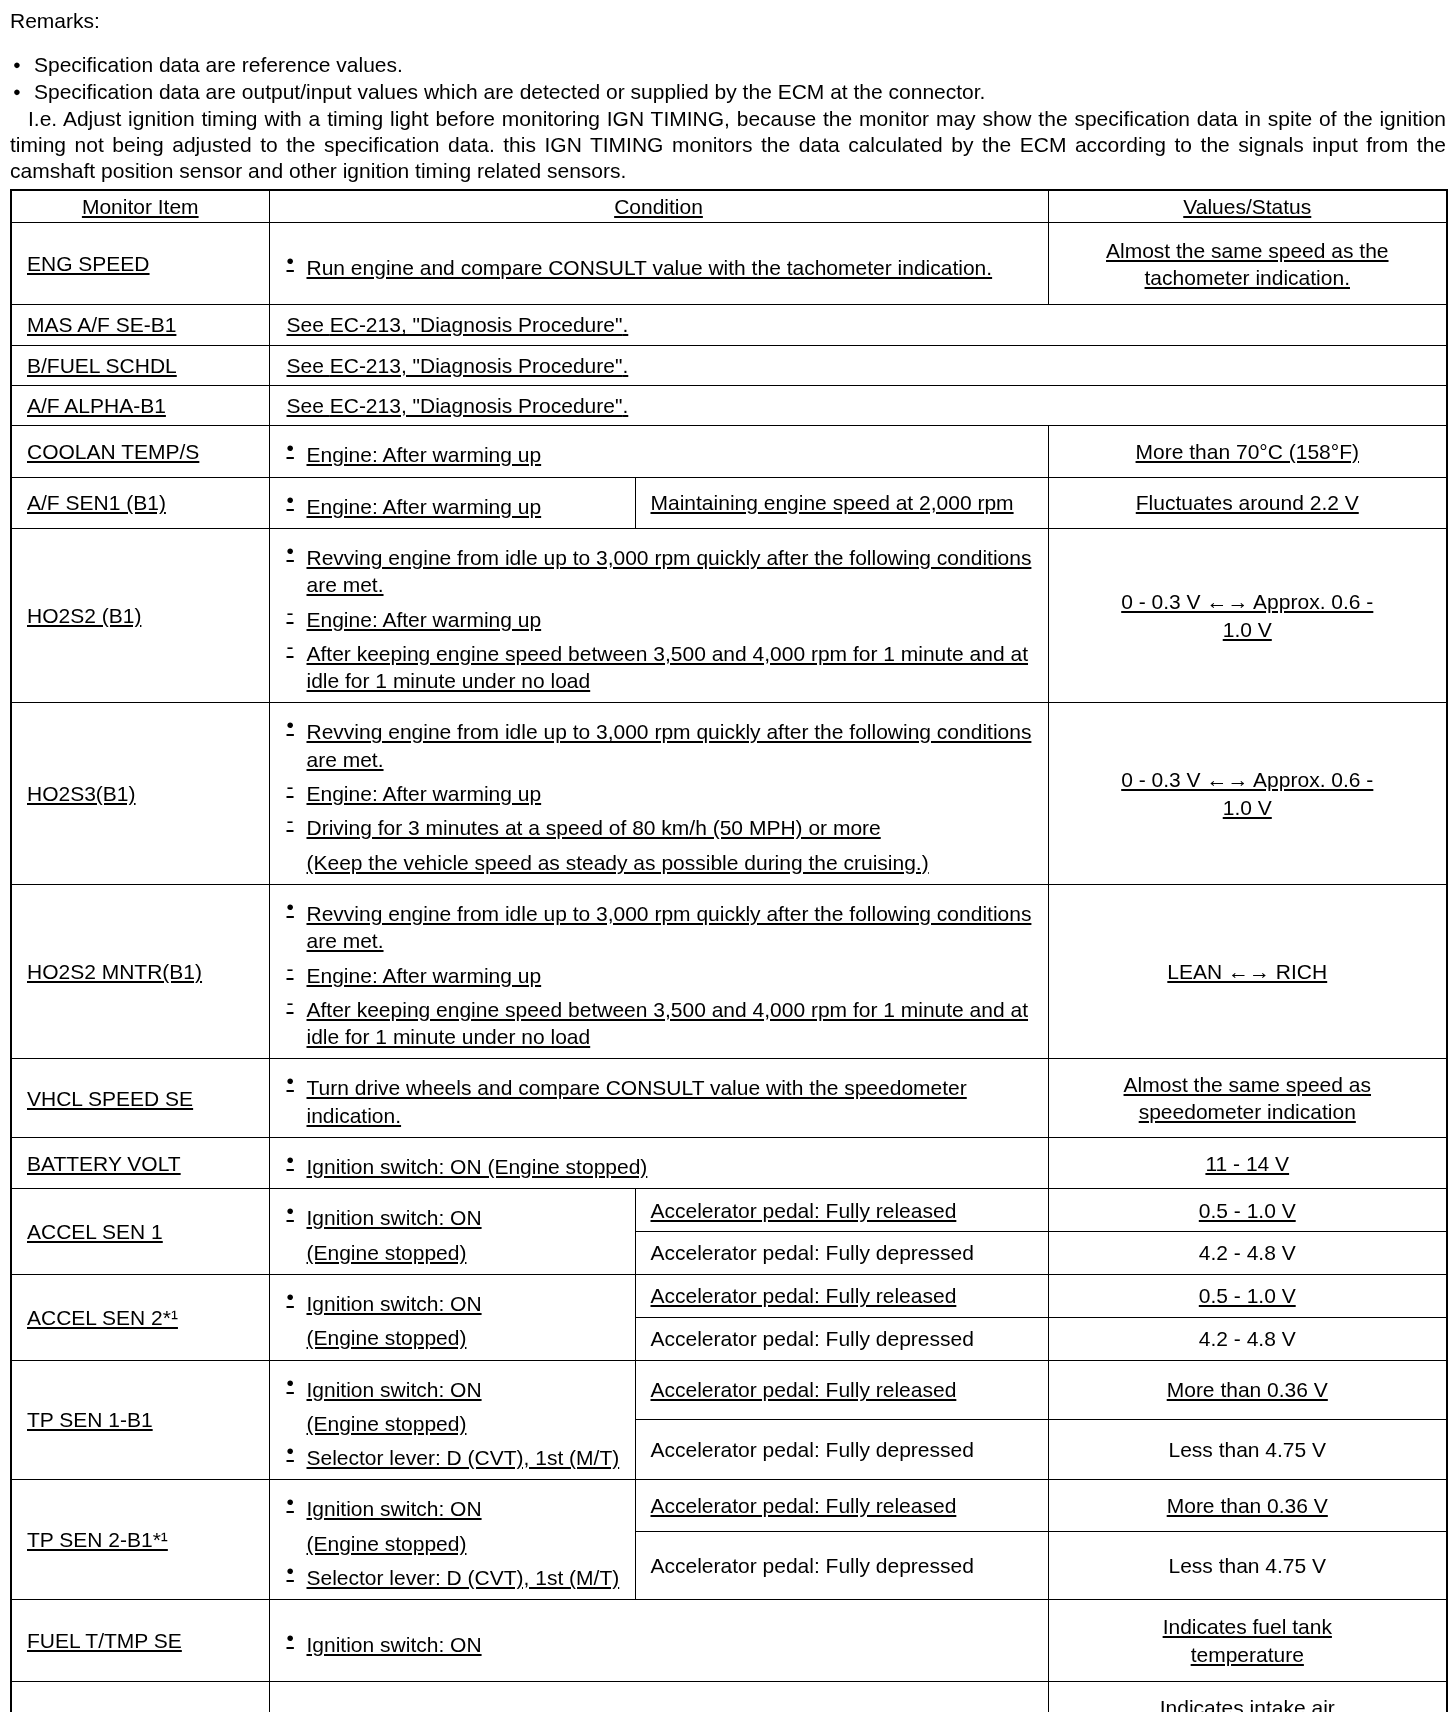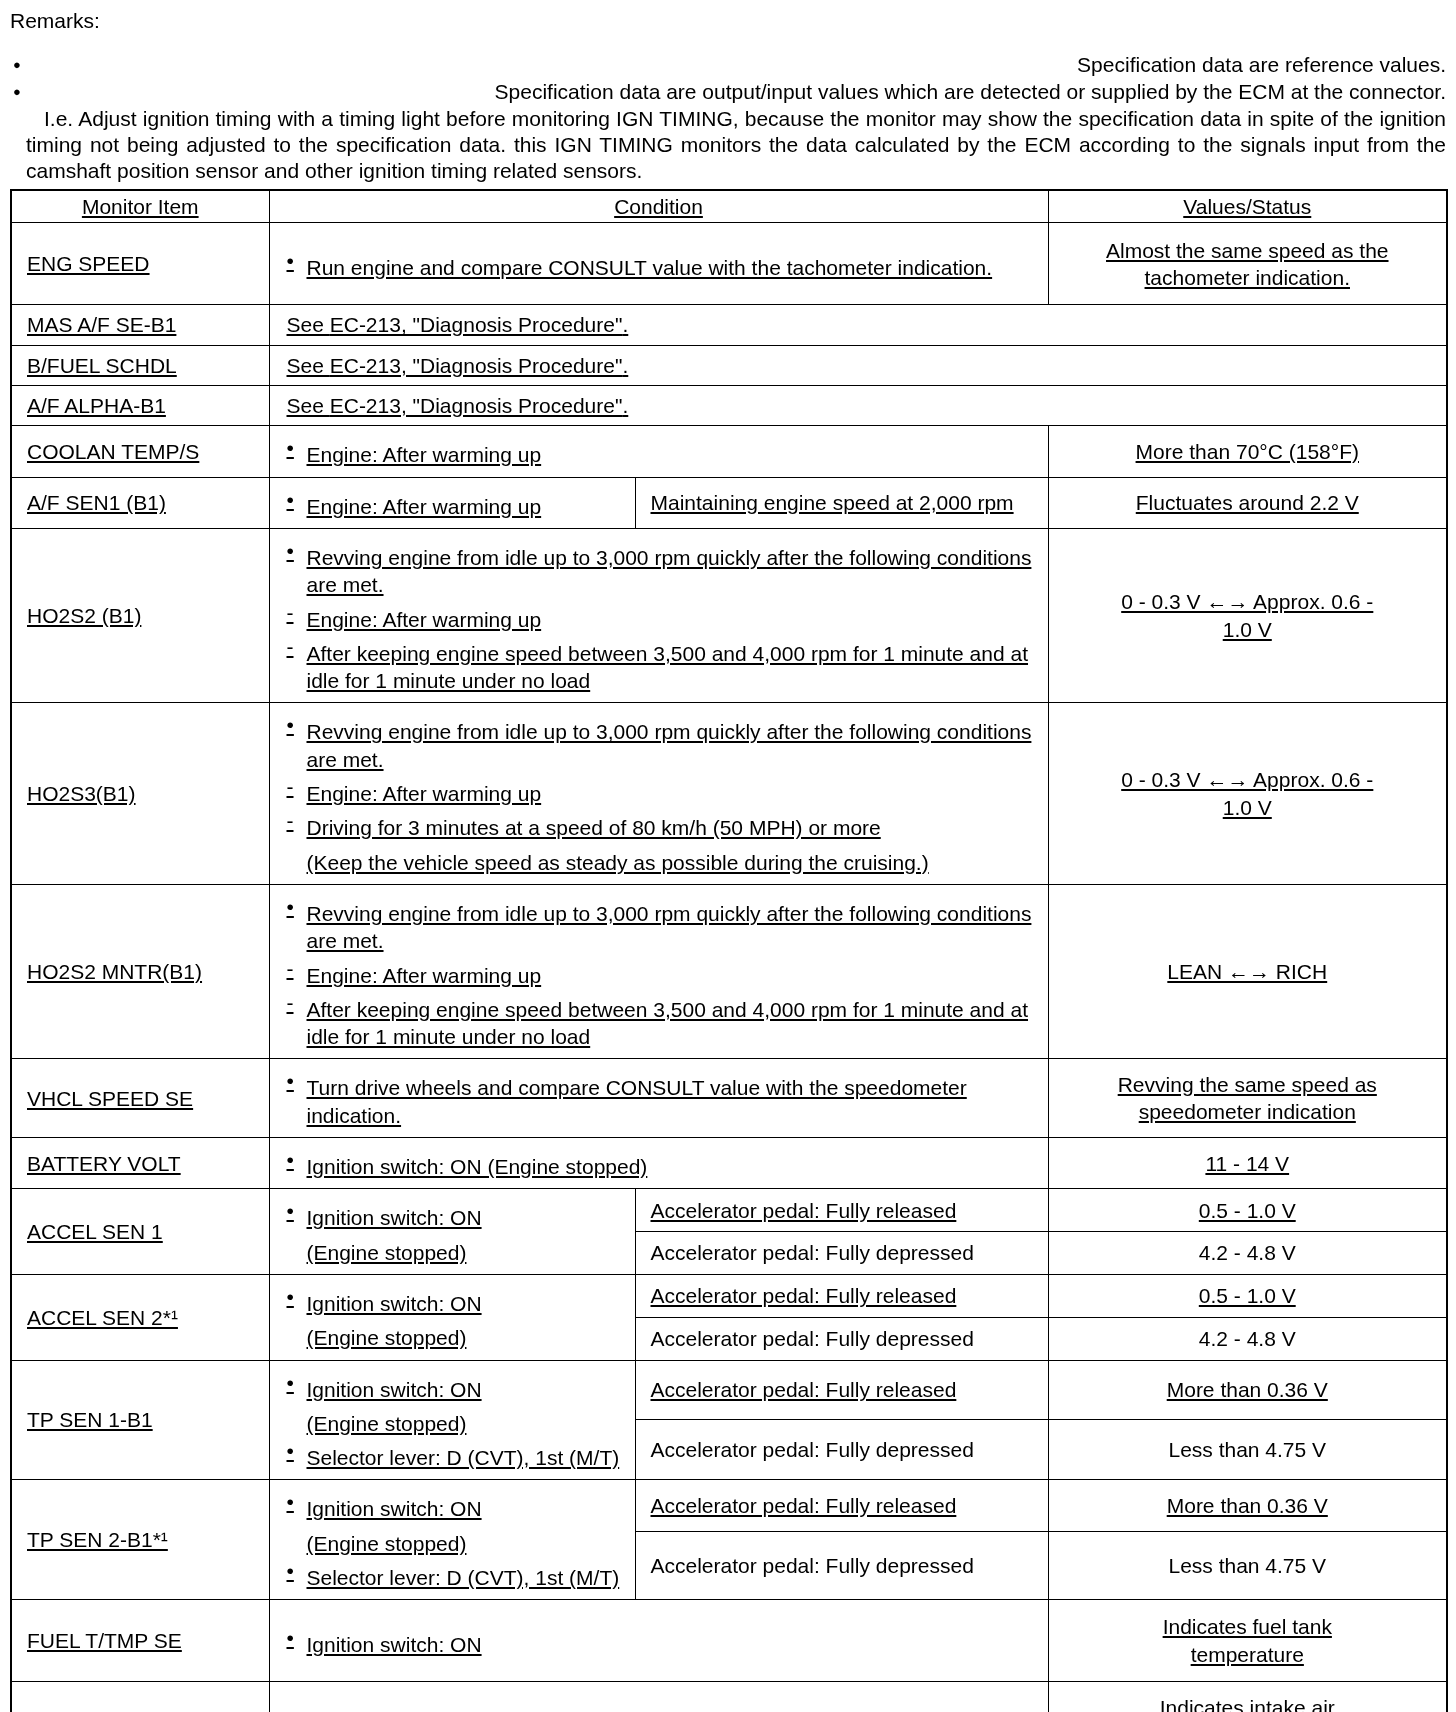--- a/index.html
+++ b/index.html
@@ -11,27 +11,27 @@
     font-size: 21px;
     -webkit-font-smoothing: antialiased;
   }
   .page { padding: 8px 10px 16px 10px; }
 
   
   .remarks { line-height: 1.26; margin-bottom: 2px; }
   .remarks-title { margin-bottom: 18px; }
   .bullet-line { display: flex; align-items: flex-start; }
   .bullet-line .dot { flex: 0 0 24px; font-size: 13px; line-height: 26px; padding-left: 3px; }
-  .bullet-line .btext { flex: 1; text-align: right; }
+  .bullet-line .btext { flex: 1; }
   .star-line { padding-left: 24px; }
   .para {
     text-indent: 18px;
     text-align: justify;
     line-height: 1.22;
-    margin: 1px 0 6px 16px;
+    margin: 1px 0 6px 0;
   }
 
   
   table.spec {
     border-collapse: collapse;
     table-layout: fixed;
     width: 1436px;
     border: 2px solid #000;
     border-bottom: 5px solid #000;
   }
@@ -220,21 +220,21 @@
       <tr class="major">
         <td class="item" style="height:74px">VHCL SPEED SE</td>
         <td class="cond" colspan="2">
           <div class="cond-lines">
               <div class="cline">
                 <span class="marker">•</span>
                 <span class="ctext">Turn drive wheels and compare CONSULT value with the speedometer indication.</span>
               </div>
             </div>
         </td>
-        <td class="val">Revving the same speed as speedometer indication</td>
+        <td class="val">Almost the same speed as speedometer indication</td>
       </tr>
 
       <tr class="major">
         <td class="item" style="height:38px">BATTERY VOLT</td>
         <td class="cond" colspan="2">
           <div class="cond-lines">
               <div class="cline">
                 <span class="marker">•</span>
                 <span class="ctext">Ignition switch: ON (Engine stopped)</span>
               </div>

